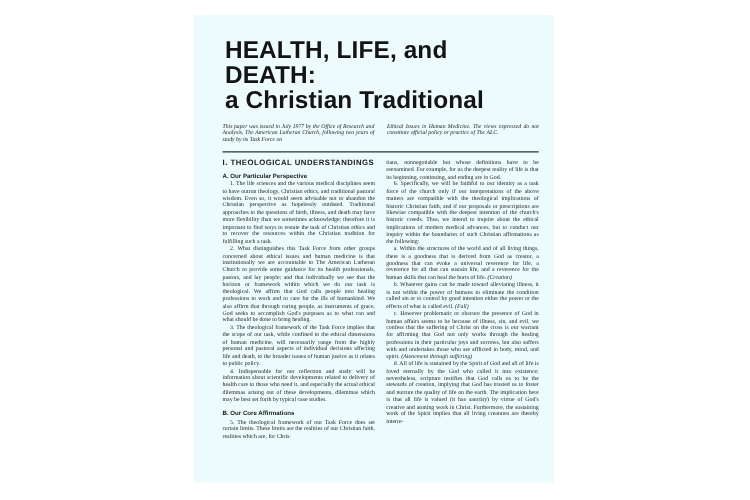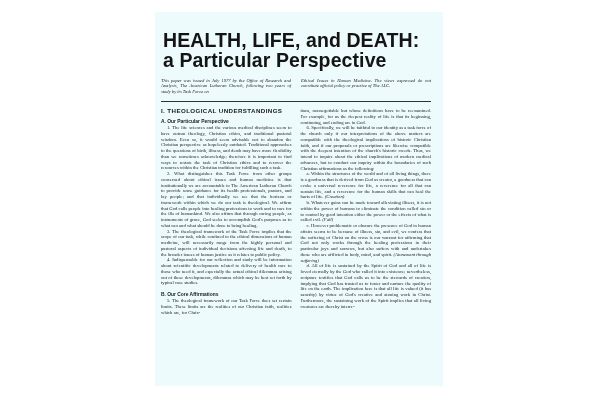--- a/index.html
+++ b/index.html
@@ -1,19 +1,19 @@
 <!DOCTYPE html>
 <html><head>
 <meta charset="utf-8">
 <style>
   html, body { margin:0; padding:0; }
   body { width:600px; height:400px; background:#ffffff; position:relative; overflow:hidden; }
   .page {
     position:absolute; left:155px; top:12px; width:288px; height:374px;
-    background:#edfbfc; box-sizing:border-box; padding:18px 12px 0 6px;
+    background:#edfbfc; box-sizing:border-box; padding:18px 12px 0 23px;
   }
   .title {
     font-family:"Liberation Sans", sans-serif; font-weight:bold; color:#141414;
     font-size:19.5px; line-height:20px; margin:0 0 0 2px; letter-spacing:0.1px;
   }
   .intro {
     display:flex; gap:10px; margin-top:8px;
     font-family:"Liberation Serif", serif; font-style:italic; font-size:4.6px; line-height:5.4px; color:#222;
   }
   .intro p { margin:0; flex:1; text-align:justify; }
@@ -32,21 +32,21 @@
   }
   .sub-heading.gap { margin-top:6px; }
   em { font-style:italic; }
 </style>
 </head>
 <body>
 
 <div class="page">
   <div class="title">
     <div>HEALTH, LIFE, and DEATH:</div>
-    <div>a Particular Perspective</div>
+    <div>a Christian Traditional</div>
   </div>
 
   <div class="intro">
     <p>This paper was issued in July 1977 by the Office of Research and Analysis, The American Lutheran Church, following two years of study by its Task Force on</p>
     <p>Ethical Issues in Human Medicine. The views expressed do not constitute official policy or practice of The ALC.</p>
   </div>
 
   <div class="rule"></div>
 
   <div class="cols">

